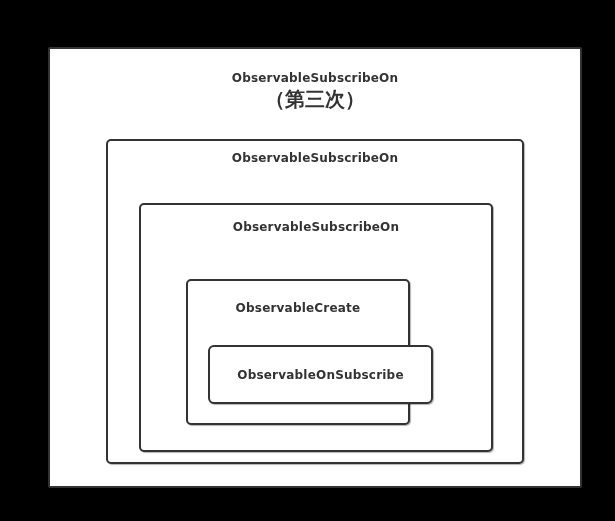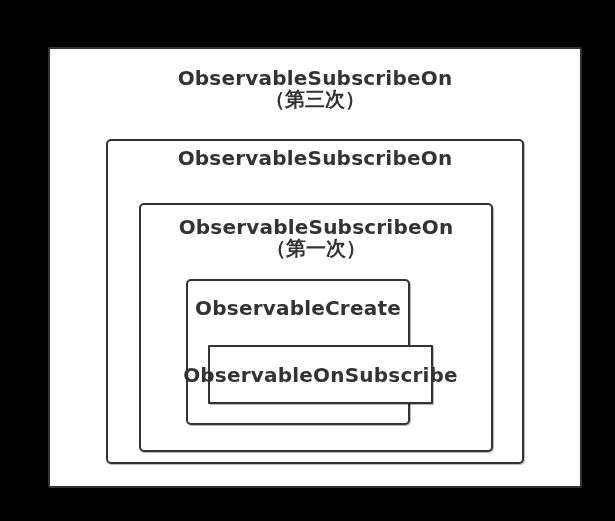--- a/index.html
+++ b/index.html
@@ -53,21 +53,21 @@
     width: 224px;
     height: 146px;
     border-radius: 5px;
     box-shadow: 1px 1px 1px rgba(0,0,0,0.30);
   }
   .level5 {
     left: 20px;
     top: 64px;
     width: 225px;
     height: 59px;
-    border-radius: 1px;
+    border-radius: 6px;
     box-shadow: 1px 1px 1px rgba(0,0,0,0.30);
     display: flex;
     align-items: center;
     justify-content: center;
   }
   .label {
     position: absolute;
     left: 0;
     right: 0;
     text-align: center;
@@ -77,21 +77,21 @@
   }
   .card > .label  { top: 18px; }
   .level2 > .label { top: 6px; }
   .level3 > .label { top: 11px; }
   .level4 > .label { top: 16px; }
   .level5 .label {
     position: static;
     text-align: center;
   }
   .title {
-    font-size: 20px;
+    font-size: 12px;
     line-height: 22px;
     letter-spacing: 0.2px;
   }
   .subtitle {
     font-size: 20px;
     line-height: 20px;
   }
 </style>
 </head>
 <body>
@@ -105,21 +105,20 @@
     </div>
 
     <div class="box level2">
       <div class="label">
         <div class="title">ObservableSubscribeOn</div>
       </div>
 
       <div class="box level3">
         <div class="label">
           <div class="title">ObservableSubscribeOn</div>
-          <div class="subtitle">（第一次）</div>
         </div>
 
         <div class="box level4">
           <div class="label">
             <div class="title">ObservableCreate</div>
           </div>
 
           <div class="box level5">
             <div class="label">
               <div class="title">ObservableOnSubscribe</div>

